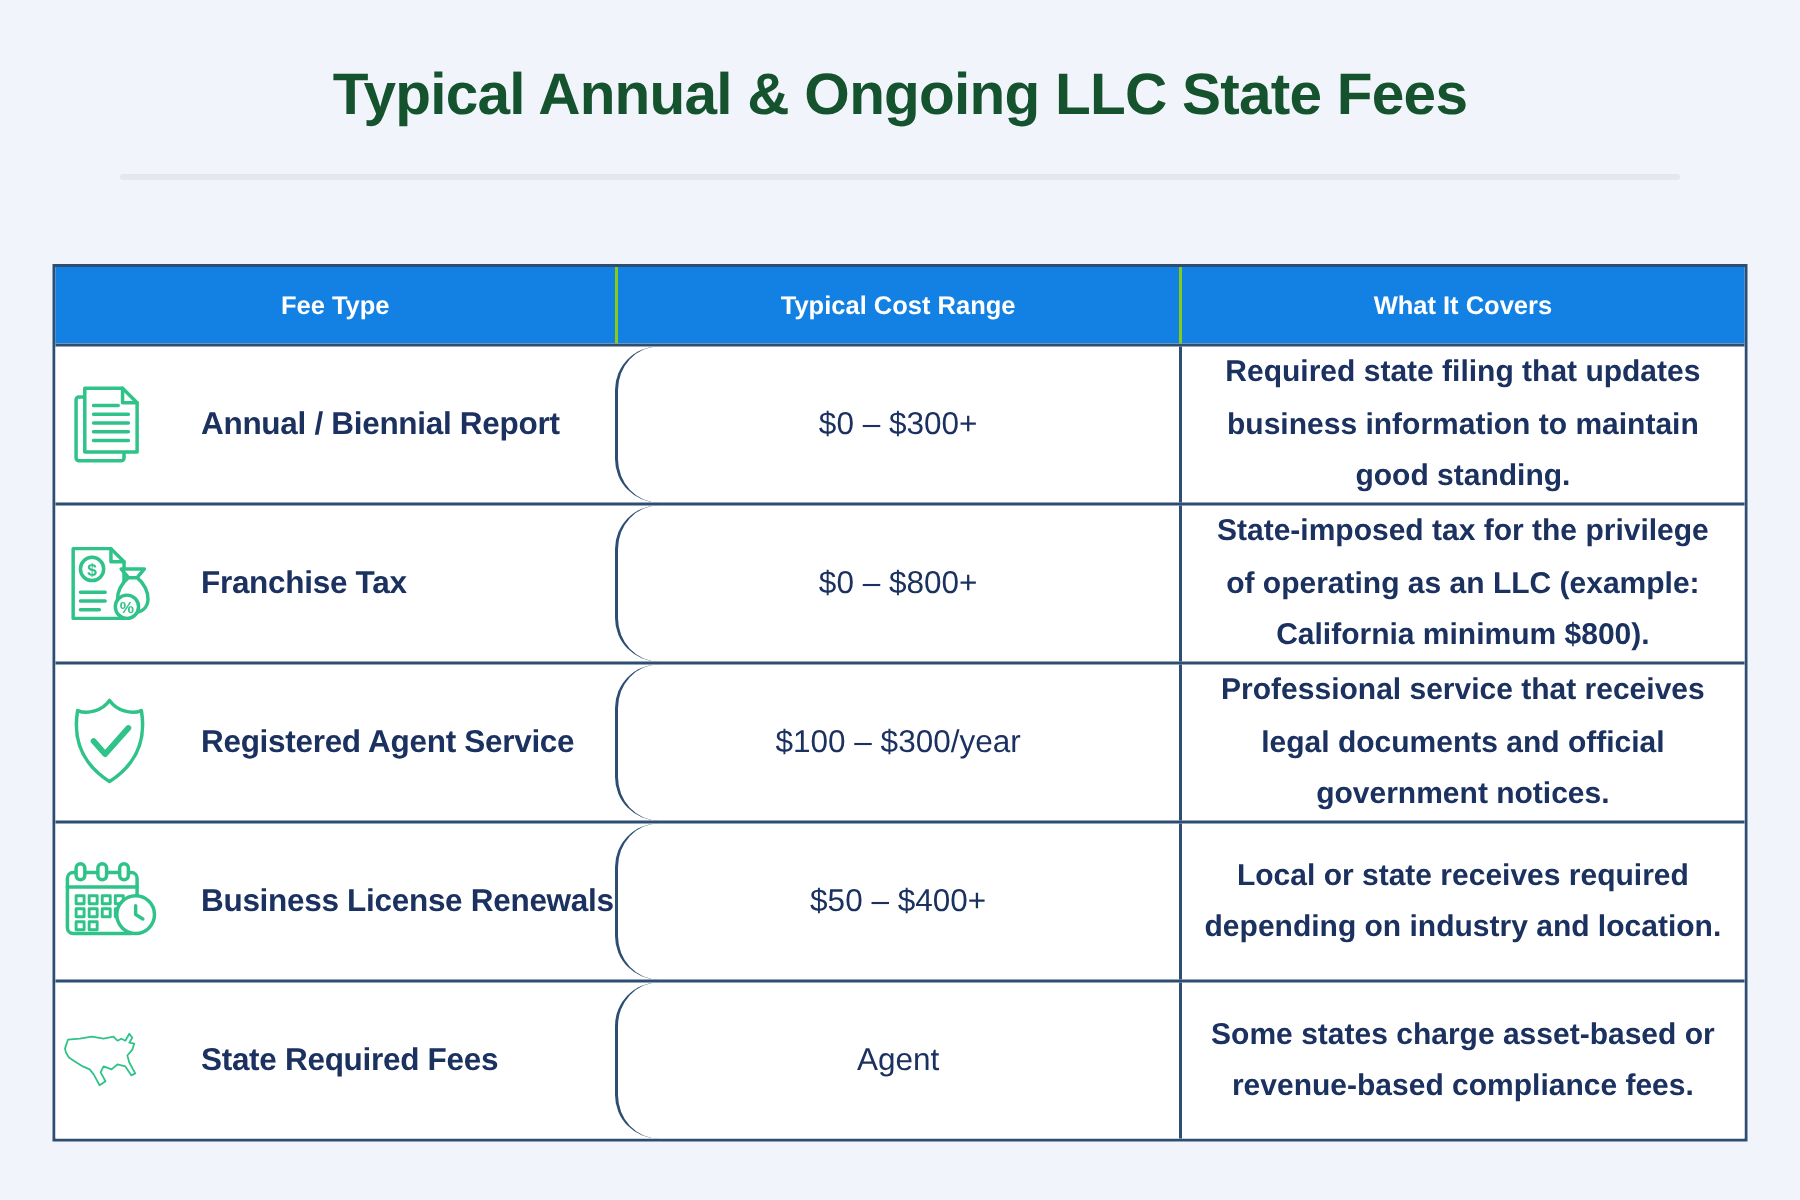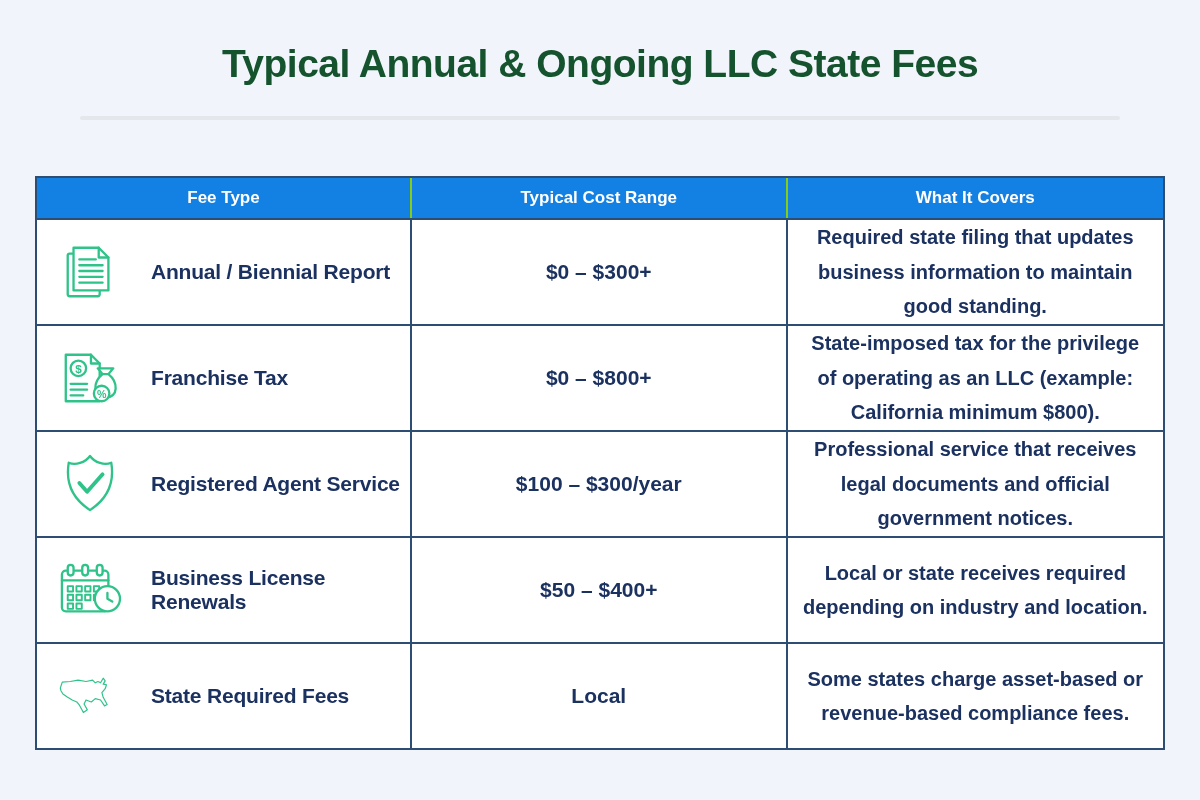--- a/index.html
+++ b/index.html
@@ -31,46 +31,47 @@
   .table {
     width: 1130px;
     margin: 56px auto 0 auto;
     border: 2px solid #2d4d72;
     background: #ffffff;
   }
   .thead, .row {
     display: grid;
     grid-template-columns: 1fr 1.007fr 1.012fr;
   }
-  .thead { background: #1380e3; height: 40px; }
+  .thead { background: #1380e3; height: 51px; }
   .th {
     display: flex; align-items: center; justify-content: center;
     color: #ffffff;
     font-size: 17px;
     font-weight: 700;
   }
   .th + .th { border-left: 2px solid #84cc16; }
   .row { height: 106px; border-top: 2px solid #2d4d72; background: #ffffff; }
   .cell { display: flex; align-items: center; }
   .cell + .cell { border-left: 2px solid #2d4d72; }
 
-  .cell.fee { padding-left: 17px; gap: 25px; }
+  .cell.fee { gap: 25px; }
   .icon-box {
     width: 72px; min-width: 72px; height: 72px;
     display: flex; align-items: center; justify-content: center;
   }
   .fee-label {
     font-size: 21px;
     font-weight: 700;
     letter-spacing: -0.2px;
   }
   .cell.cost {
     justify-content: center;
     font-size: 21px;
-    font-weight: 700;
+    font-weight: 400;
+    border-radius: 29px;
   }
   .cell.desc {
     justify-content: center;
     text-align: center;
     font-size: 20px;
     font-weight: 700;
     line-height: 1.72;
     padding: 0 12px;
   }
   svg .stroke {
@@ -187,18 +188,18 @@
 
     <div class="row">
       <div class="cell fee">
         <span class="icon-box">
           <svg width="66" height="46" viewBox="0 0 100 64">
             <path class="stroke fillwhite" style="stroke-width:1.8" d="M5 20 L8 11 L20 10 L32 8 L44 10 L54 8 L58 12 L62 10 L66 12 L70 5 L73 9 L70 14 L75 15 L73 21 L68 27 L70 34 L76 45 L72 47 L66 38 L58 36 L52 41 L44 38 L41 44 L46 53 L40 57 L34 46 L30 41 L23 38 L15 33 L9 29 L6 24 Z"></path>
           </svg>
         </span>
         <span class="fee-label">State Required Fees</span>
       </div>
-      <div class="cell cost">Local</div>
+      <div class="cell cost">Agent</div>
       <div class="cell desc">Some states charge asset-based or revenue-based compliance fees.</div>
     </div>
 
   </div>
 </div>
 
 </body></html>

